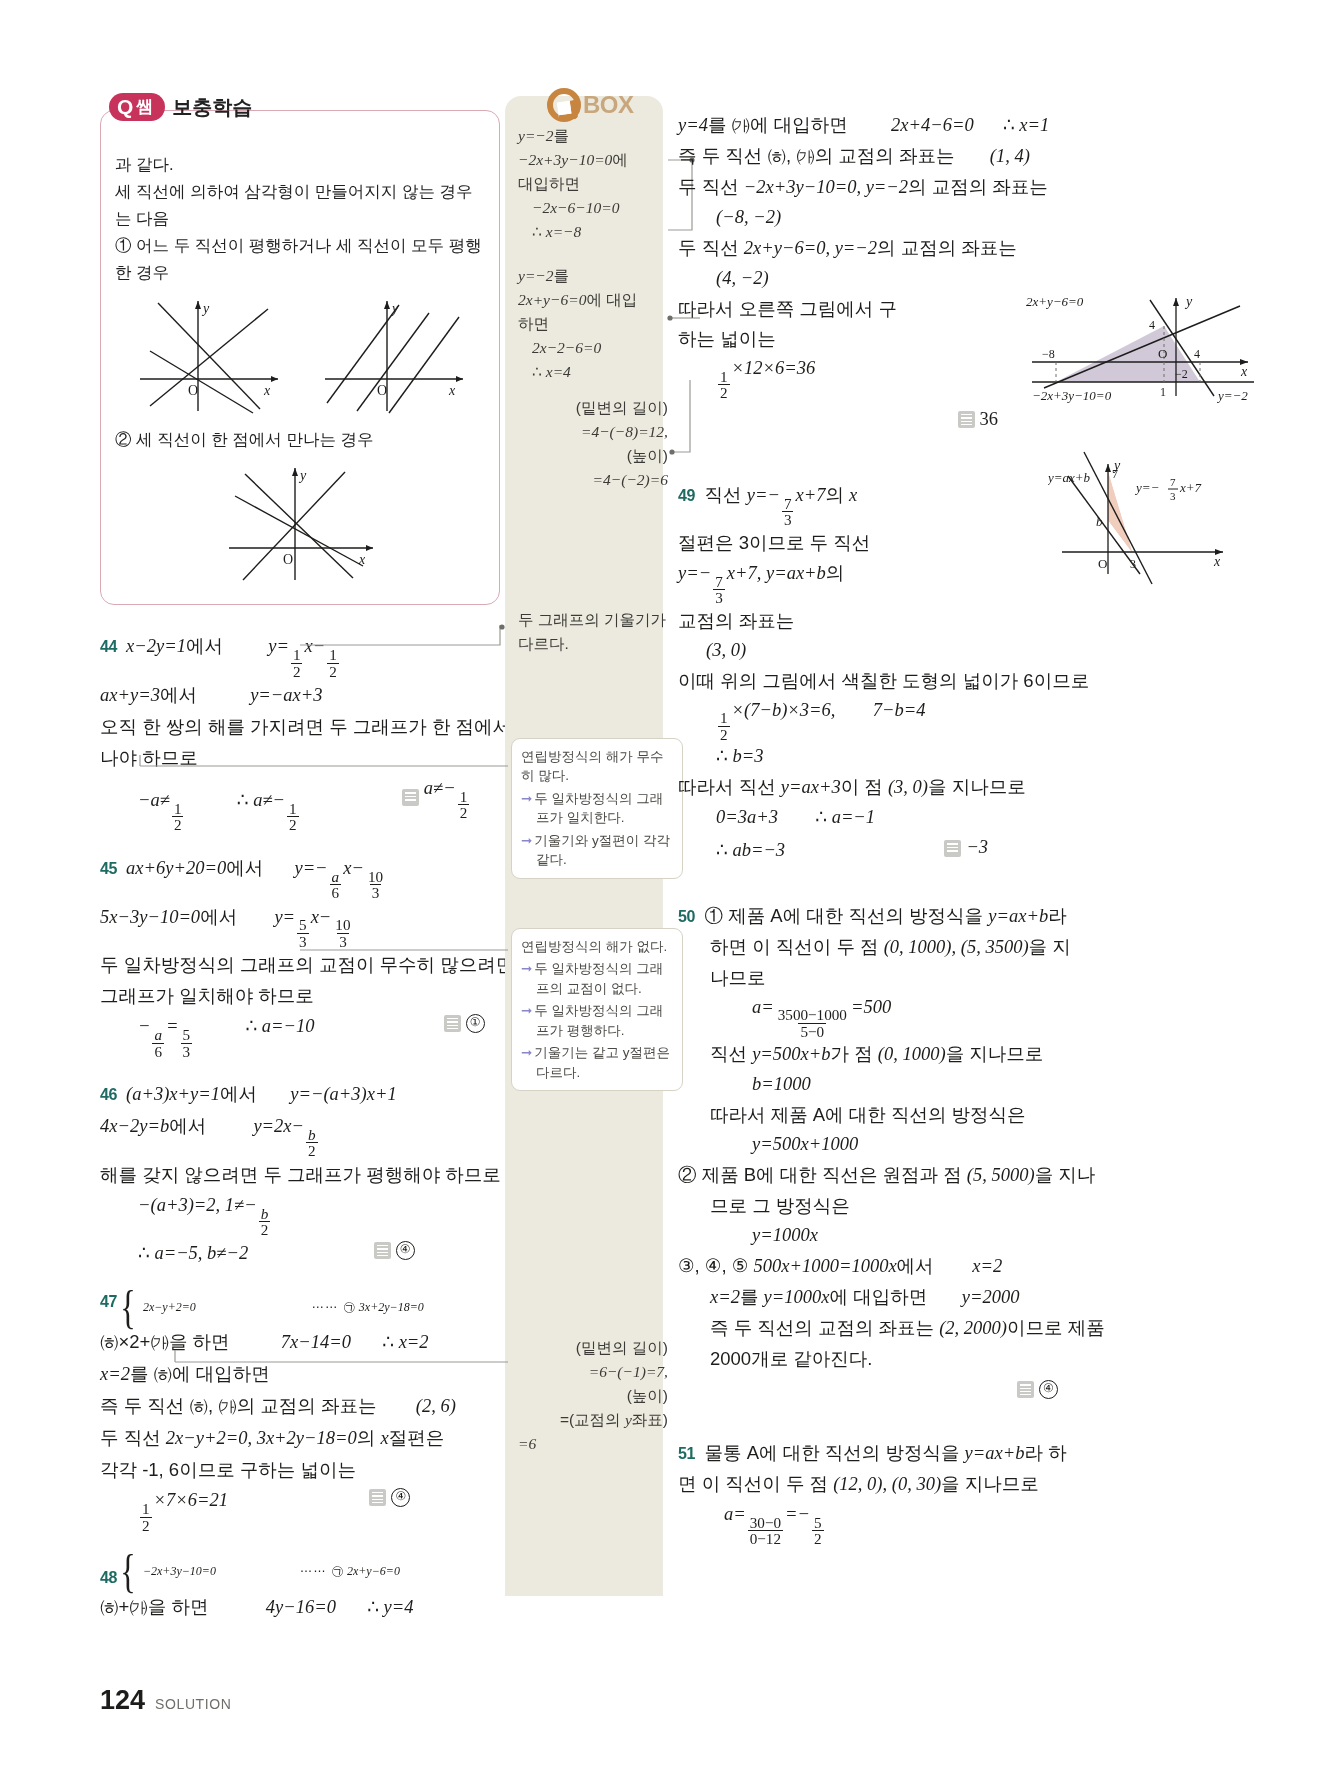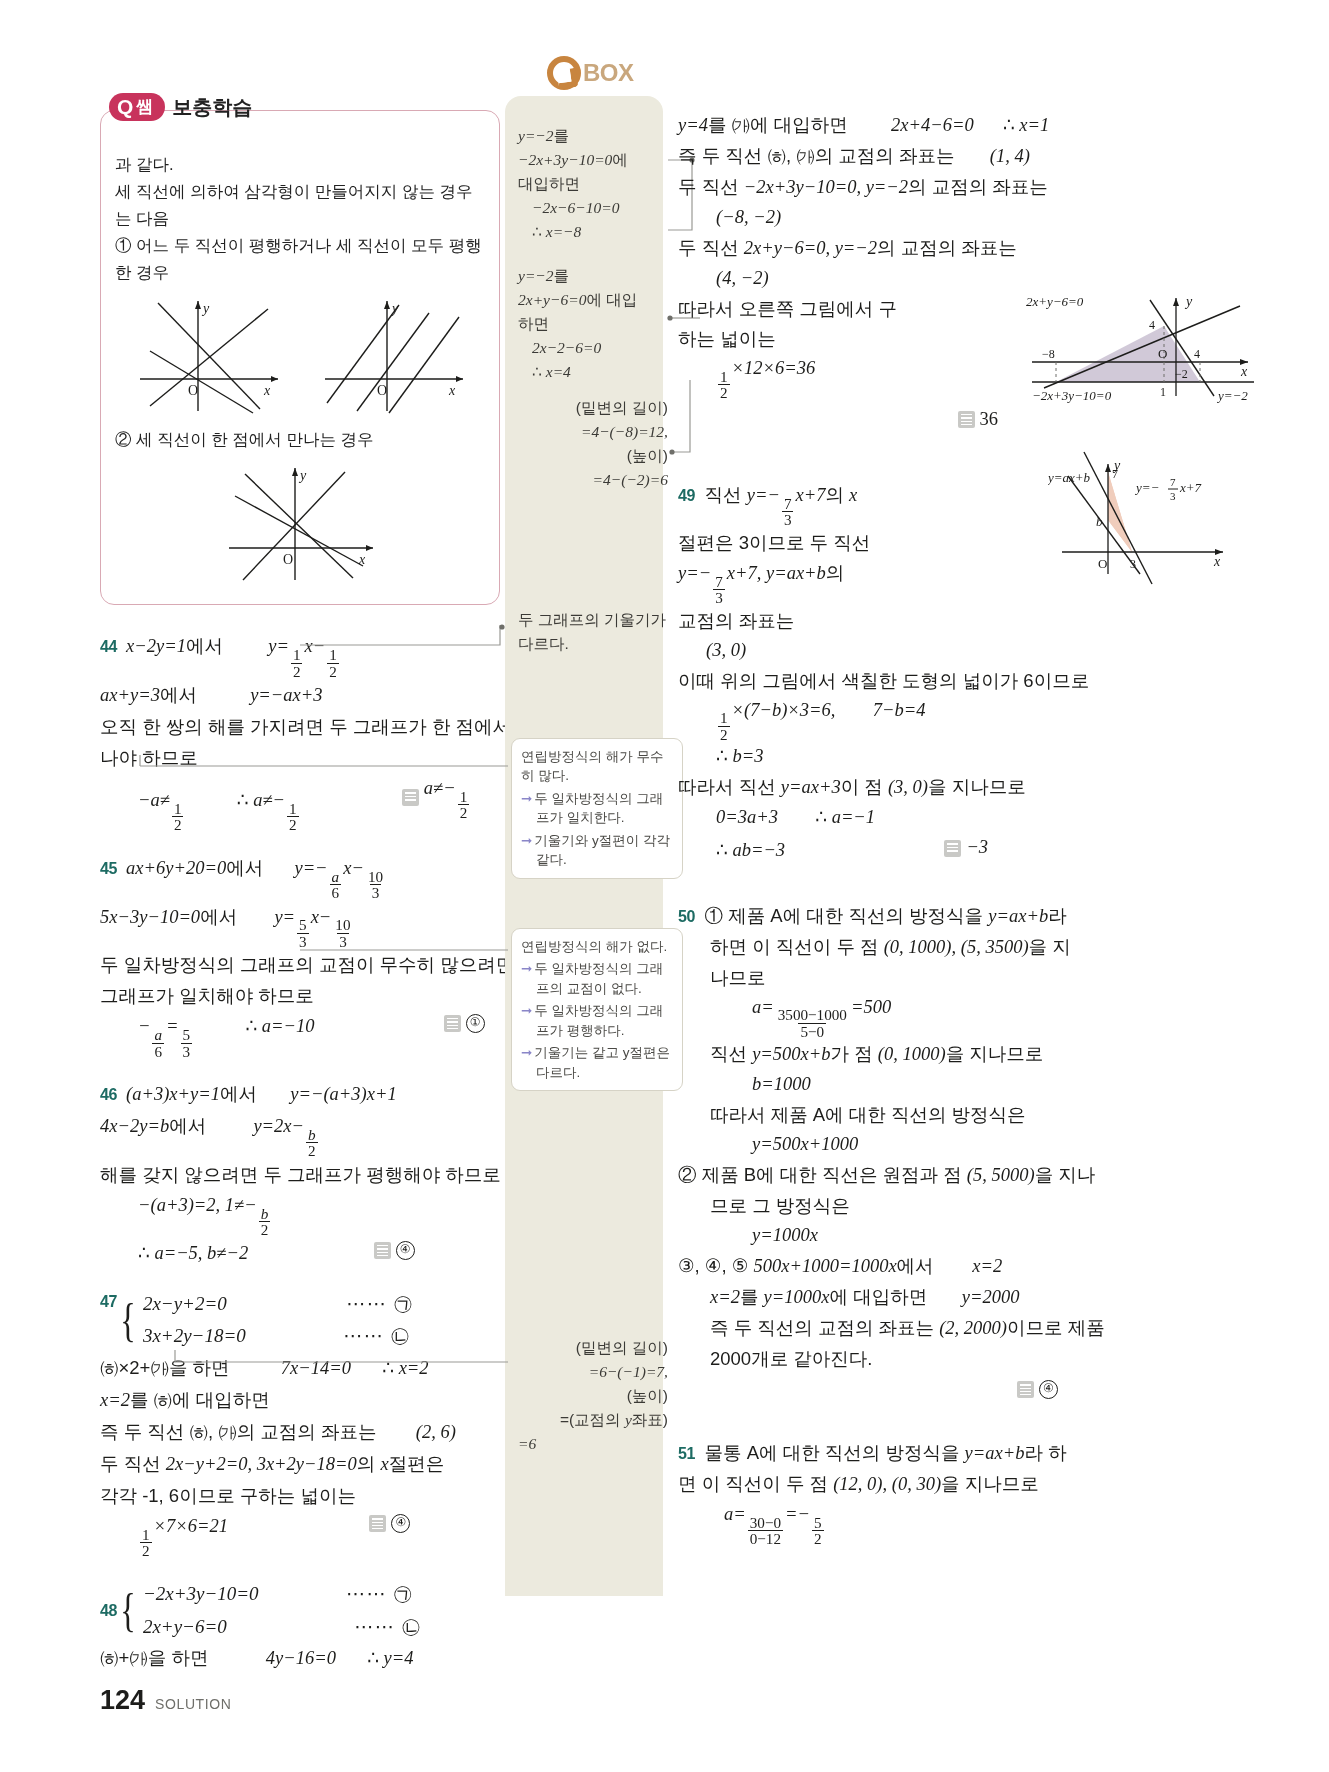--- a/index.html
+++ b/index.html
@@ -50,27 +50,27 @@
   .gfig{display:flex;justify-content:space-around;margin:6px 0 10px;}
   .gfig2{display:flex;justify-content:center;margin:4px 0 0;}
 
   .solline{font-size:18.5px;line-height:1.62;margin:0 0 1px 0;white-space:nowrap;}
   .solblk{margin-bottom:20px;}
   .indent{padding-left:38px;}
   .indent2{padding-left:28px;}
   .sys{display:inline-flex;align-items:center;gap:4px;vertical-align:middle;}
   .sysbrace{font-size:46px;font-family:"Liberation Serif",serif;line-height:.82;
             transform:scaleX(.7);display:inline-block;}
-  .syslines{display:inline-flex;flex-direction:column;gap:2px;font-size:19px;}
+  .syslines{display:inline-flex;flex-direction:row;gap:2px;font-size:12px;}
   .dotted{letter-spacing:1.5px;}
 
   
   #qbox{position:absolute;left:505px;top:96px;width:158px;height:1500px;
         background:#eceade;border-top-left-radius:16px;border-top-right-radius:16px;}
-  .qbox-logo{position:absolute;left:547px;top:56px;display:flex;align-items:center;gap:2px;}
+  .qbox-logo{position:absolute;left:547px;top:88px;display:flex;align-items:center;gap:2px;}
   .qbox-logo .qsym{width:34px;height:34px;border:6px solid #c8853f;border-radius:50%;
         position:relative;box-sizing:border-box;}
   .qbox-logo .qsym:after{content:"";position:absolute;right:-2px;bottom:-4px;width:13px;height:13px;
         border-right:6px solid #c8853f;border-bottom:6px solid #c8853f;transform:rotate(-8deg);
         border-radius:0 0 4px 0;background:#fff;}
   .qbox-logo .qtext{font-family:"Liberation Sans",sans-serif;font-weight:bold;font-size:24px;
         color:#c9a77d;letter-spacing:-.5px;}
   .qtxt{position:absolute;left:518px;width:150px;font-size:15.5px;line-height:1.55;color:#3b3a36;}
 
   
@@ -318,21 +318,21 @@
             </span>×7×6=21</span>
         <span style="display:inline-block;width:132px"></span>
         <span class="ans">
             <span class="ansicon"></span>
           <span class="circ">④</span>
           </span>
       </div>
     </div>
 
     <div class="solblk">
-      <div class="solline" style="display:flex;align-items:center;">
+      <div class="solline" style="display:flex;align-items:flex-end;">
         <span class="qnum">48</span>
         <span class="sys">
           <span class="sysbrace">{</span>
           <span class="syslines">
             <span><span class="m">−2x+3y−10=0</span>
               <span style="display:inline-block;width:78px"></span>
               <span class="mr dotted">⋯⋯ ㉠</span></span>
             <span><span class="m">2x+y−6=0</span>
               <span style="display:inline-block;width:118px"></span>
               <span class="mr dotted">⋯⋯ ㉡</span></span>

